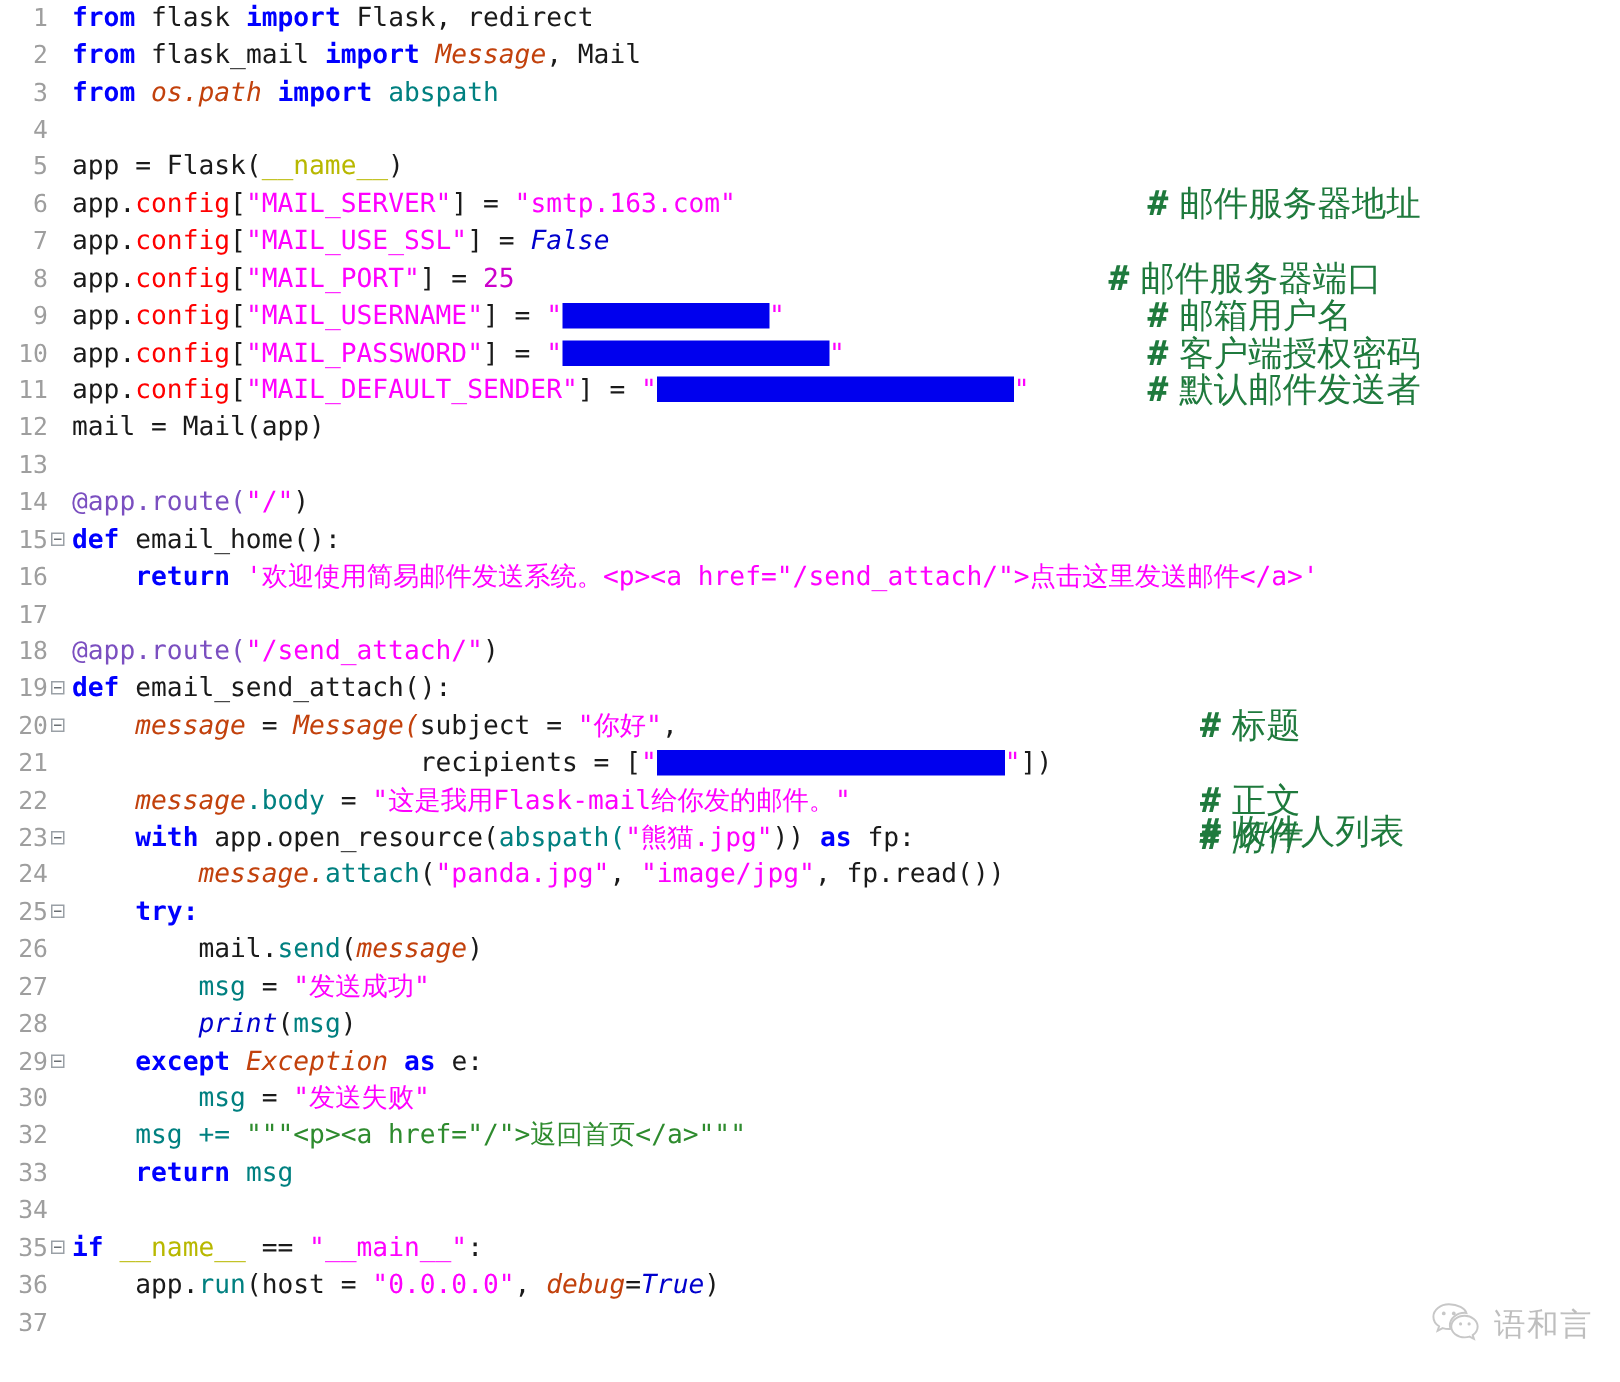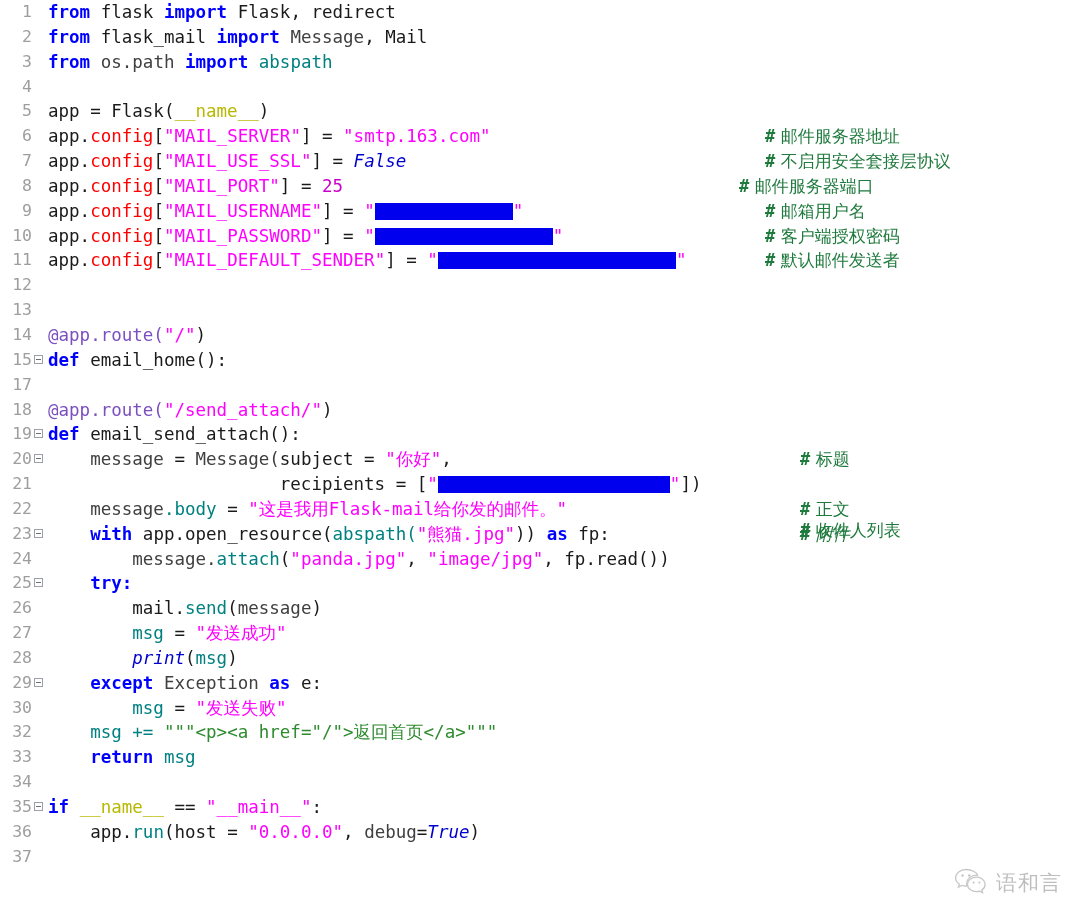--- a/index.html
+++ b/index.html
@@ -62,31 +62,31 @@
     left: 48px;
     top: 0;
     white-space: pre;
   }
   .cmt {
     position: absolute;
     top: 0;
     white-space: pre;
     color: #1f7a3d;
     font-family: "DejaVu Sans", "Liberation Sans", sans-serif;
-    font-size: 17px;
+    font-size: 23px;
   }
   .cmt .hash {
     font-family: "DejaVu Sans Mono", "Liberation Mono", monospace;
     font-weight: bold;
   }
 
   
   .kw   { color: #0000ff; font-weight: bold; }
   .kw2  { color: #0000cd; font-style: italic; }
-  .cls  { color: #404040; }
+  .cls  { color: #c2410c; font-style: italic; }
   .fn   { color: #008080; }
   .str  { color: #ff00ff; }
   .gstr { color: #2e8b2e; }
   .num  { color: #cc00cc; }
   .attr { color: #ff0000; }
   .plain{ color: #1a1a1a; }
   .dunder { color: #b8b800; }
   .dec  { color: #7b4fc0; }
 
   
@@ -148,21 +148,20 @@
 
   <div class="line">
     <span class="gutter">6</span>
     <span class="code"><span class="plain">app.</span><span class="attr">config</span><span class="plain">[</span><span class="str">"</span><span class="str">MAIL_SERVER</span><span class="str">"</span><span class="plain">] = </span><span class="str">"smtp.163.com"</span></span>
     <span class="cmt" style="left:765px;"><span class="hash">#</span> <span>邮件服务器地址</span></span>
   </div>
 
   <div class="line">
     <span class="gutter">7</span>
     <span class="code"><span class="plain">app.</span><span class="attr">config</span><span class="plain">[</span><span class="str">"</span><span class="str">MAIL_USE_SSL</span><span class="str">"</span><span class="plain">] = </span><span class="kw2">False</span></span>
-    <span class="cmt" style="left:765px;"><span class="hash">#</span> <span>不启用安全套接层协议</span></span>
   </div>
 
   <div class="line">
     <span class="gutter">8</span>
     <span class="code"><span class="plain">app.</span><span class="attr">config</span><span class="plain">[</span><span class="str">"</span><span class="str">MAIL_PORT</span><span class="str">"</span><span class="plain">] = </span><span class="num">25</span></span>
     <span class="cmt" style="left:739px;"><span class="hash">#</span> <span>邮件服务器端口</span></span>
   </div>
 
   <div class="line">
     <span class="gutter">9</span>
@@ -177,38 +176,43 @@
   </div>
 
   <div class="line">
     <span class="gutter">11</span>
     <span class="code"><span class="plain">app.</span><span class="attr">config</span><span class="plain">[</span><span class="str">"</span><span class="str">MAIL_DEFAULT_SENDER</span><span class="str">"</span><span class="plain">] = </span><span class="str">"</span><span class="redact" style="width:238px;"></span><span class="str">"</span></span>
     <span class="cmt" style="left:765px;"><span class="hash">#</span> <span>默认邮件发送者</span></span>
   </div>
 
   <div class="line">
     <span class="gutter">12</span>
+    <span class="code"><span class="plain">mail = </span><span class="plain">Mail(</span><span class="plain">app)</span></span>
   </div>
 
   <div class="line">
     <span class="gutter">13</span>
     <span class="code"></span>
   </div>
 
   <div class="line">
     <span class="gutter">14</span>
     <span class="code"><span class="dec">@app.route(</span><span class="str">"/"</span><span class="plain">)</span></span>
   </div>
 
   <div class="line">
     <span class="gutter">15</span>
     <span class="fold"></span>
     <span class="code"><span class="kw">def</span><span class="plain"> </span><span class="plain">email_home</span><span class="plain">():</span></span>
   </div>
 
+  <div class="line">
+    <span class="gutter">16</span>
+    <span class="code"><span class="plain">    </span><span class="kw">return</span><span class="plain"> </span><span class="str">'欢迎使用简易邮件发送系统。&lt;p&gt;&lt;a href="/send_attach/"&gt;点击这里发送邮件&lt;/a&gt;'</span></span>
+  </div>
 
   <div class="line">
     <span class="gutter">17</span>
     <span class="code"></span>
   </div>
 
   <div class="line">
     <span class="gutter">18</span>
     <span class="code"><span class="dec">@app.route(</span><span class="str">"/send_attach/"</span><span class="plain">)</span></span>
   </div>

